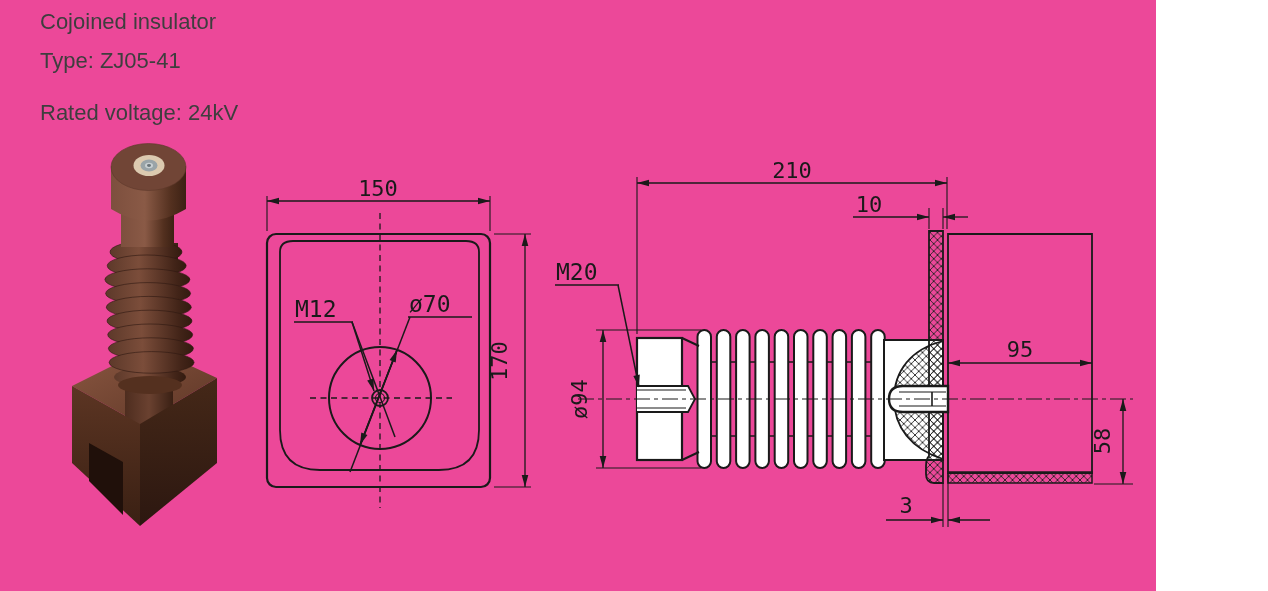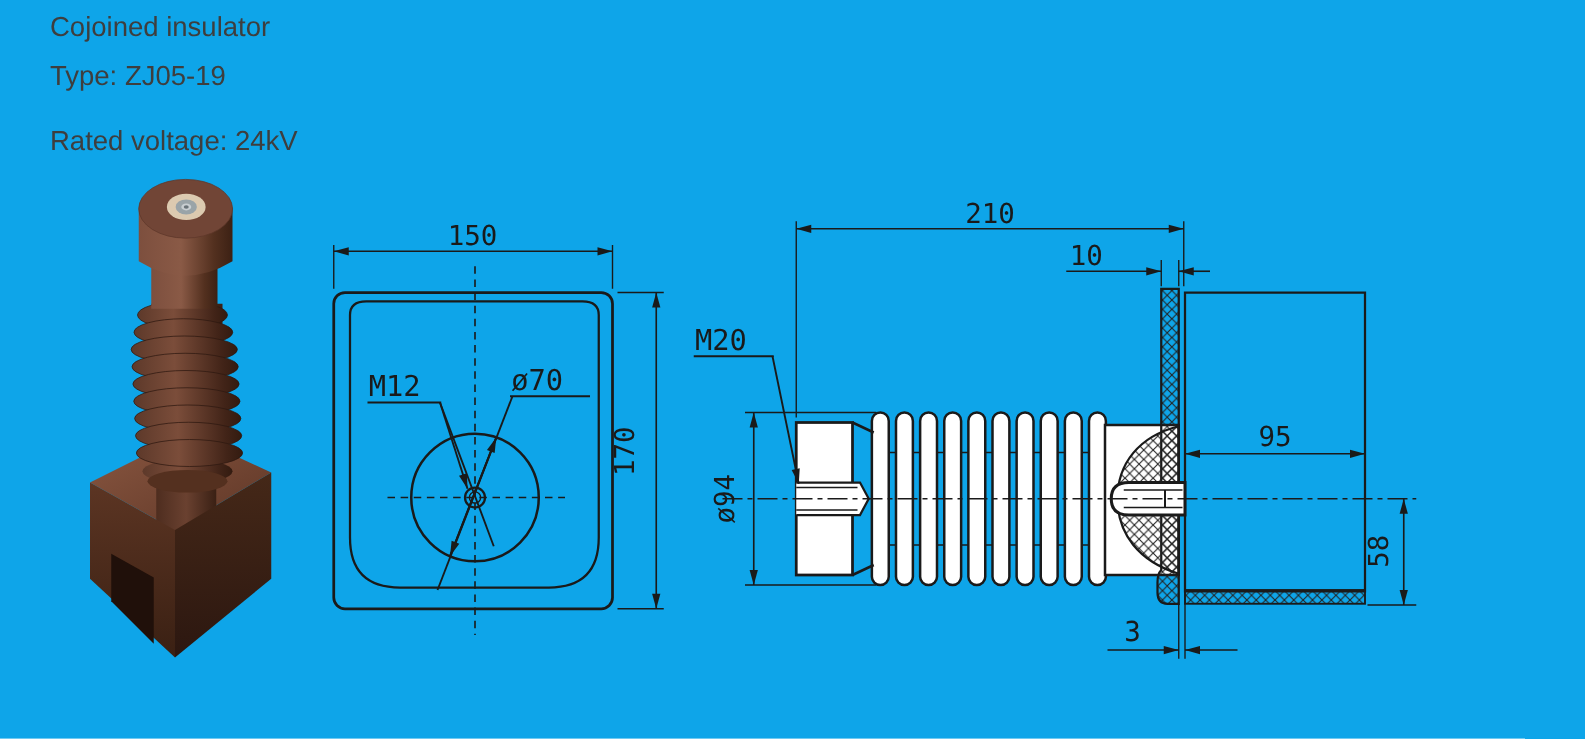--- a/index.html
+++ b/index.html
@@ -1,29 +1,29 @@
 <!DOCTYPE html>
 <html><head>
 <meta charset="utf-8">
 <style>
   html,body{margin:0;padding:0;background:#ffffff;}
-  #canvas{position:relative;width:1268px;height:591px;background:#0ea5e9;overflow:hidden;
+  #canvas{position:relative;width:1156px;height:591px;background:#ec4899;overflow:hidden;
           font-family:"Liberation Sans",sans-serif;}
   .hdr{position:absolute;left:40px;color:#3e3e3e;font-size:22px;line-height:24px;white-space:nowrap;}
   #svgmain{position:absolute;left:0;top:0;}
   .dimtxt{font-family:"DejaVu Sans Mono",monospace;font-size:22px;fill:#1a1a1a;}
   .lbltxt{font-family:"DejaVu Sans Mono",monospace;font-size:23px;fill:#1a1a1a;}
 </style>
 </head>
 <body>
 
 <div id="canvas">
 
   <div class="hdr" style="top:10px">Cojoined insulator</div>
-  <div class="hdr" style="top:49px">Type: ZJ05-19</div>
+  <div class="hdr" style="top:49px">Type: ZJ05-41</div>
   <div class="hdr" style="top:101px">Rated voltage: 24kV</div>
 
   <svg id="svgmain" width="1268" height="591" viewBox="0 0 1268 591">
     <defs>
       <marker id="arr" markerWidth="15" markerHeight="10" refX="13" refY="5" orient="auto-start-reverse" markerUnits="userSpaceOnUse">
         <path d="M13,5 L1,8.3 L1,1.7 Z" fill="#1a1a1a"></path>
       </marker>
       <pattern id="xh" width="7.5" height="7.5" patternUnits="userSpaceOnUse">
         <path d="M0,7.5 L7.5,0 M0,0 L7.5,7.5" stroke="#222" stroke-width="0.9" fill="none"></path>
       </pattern>

